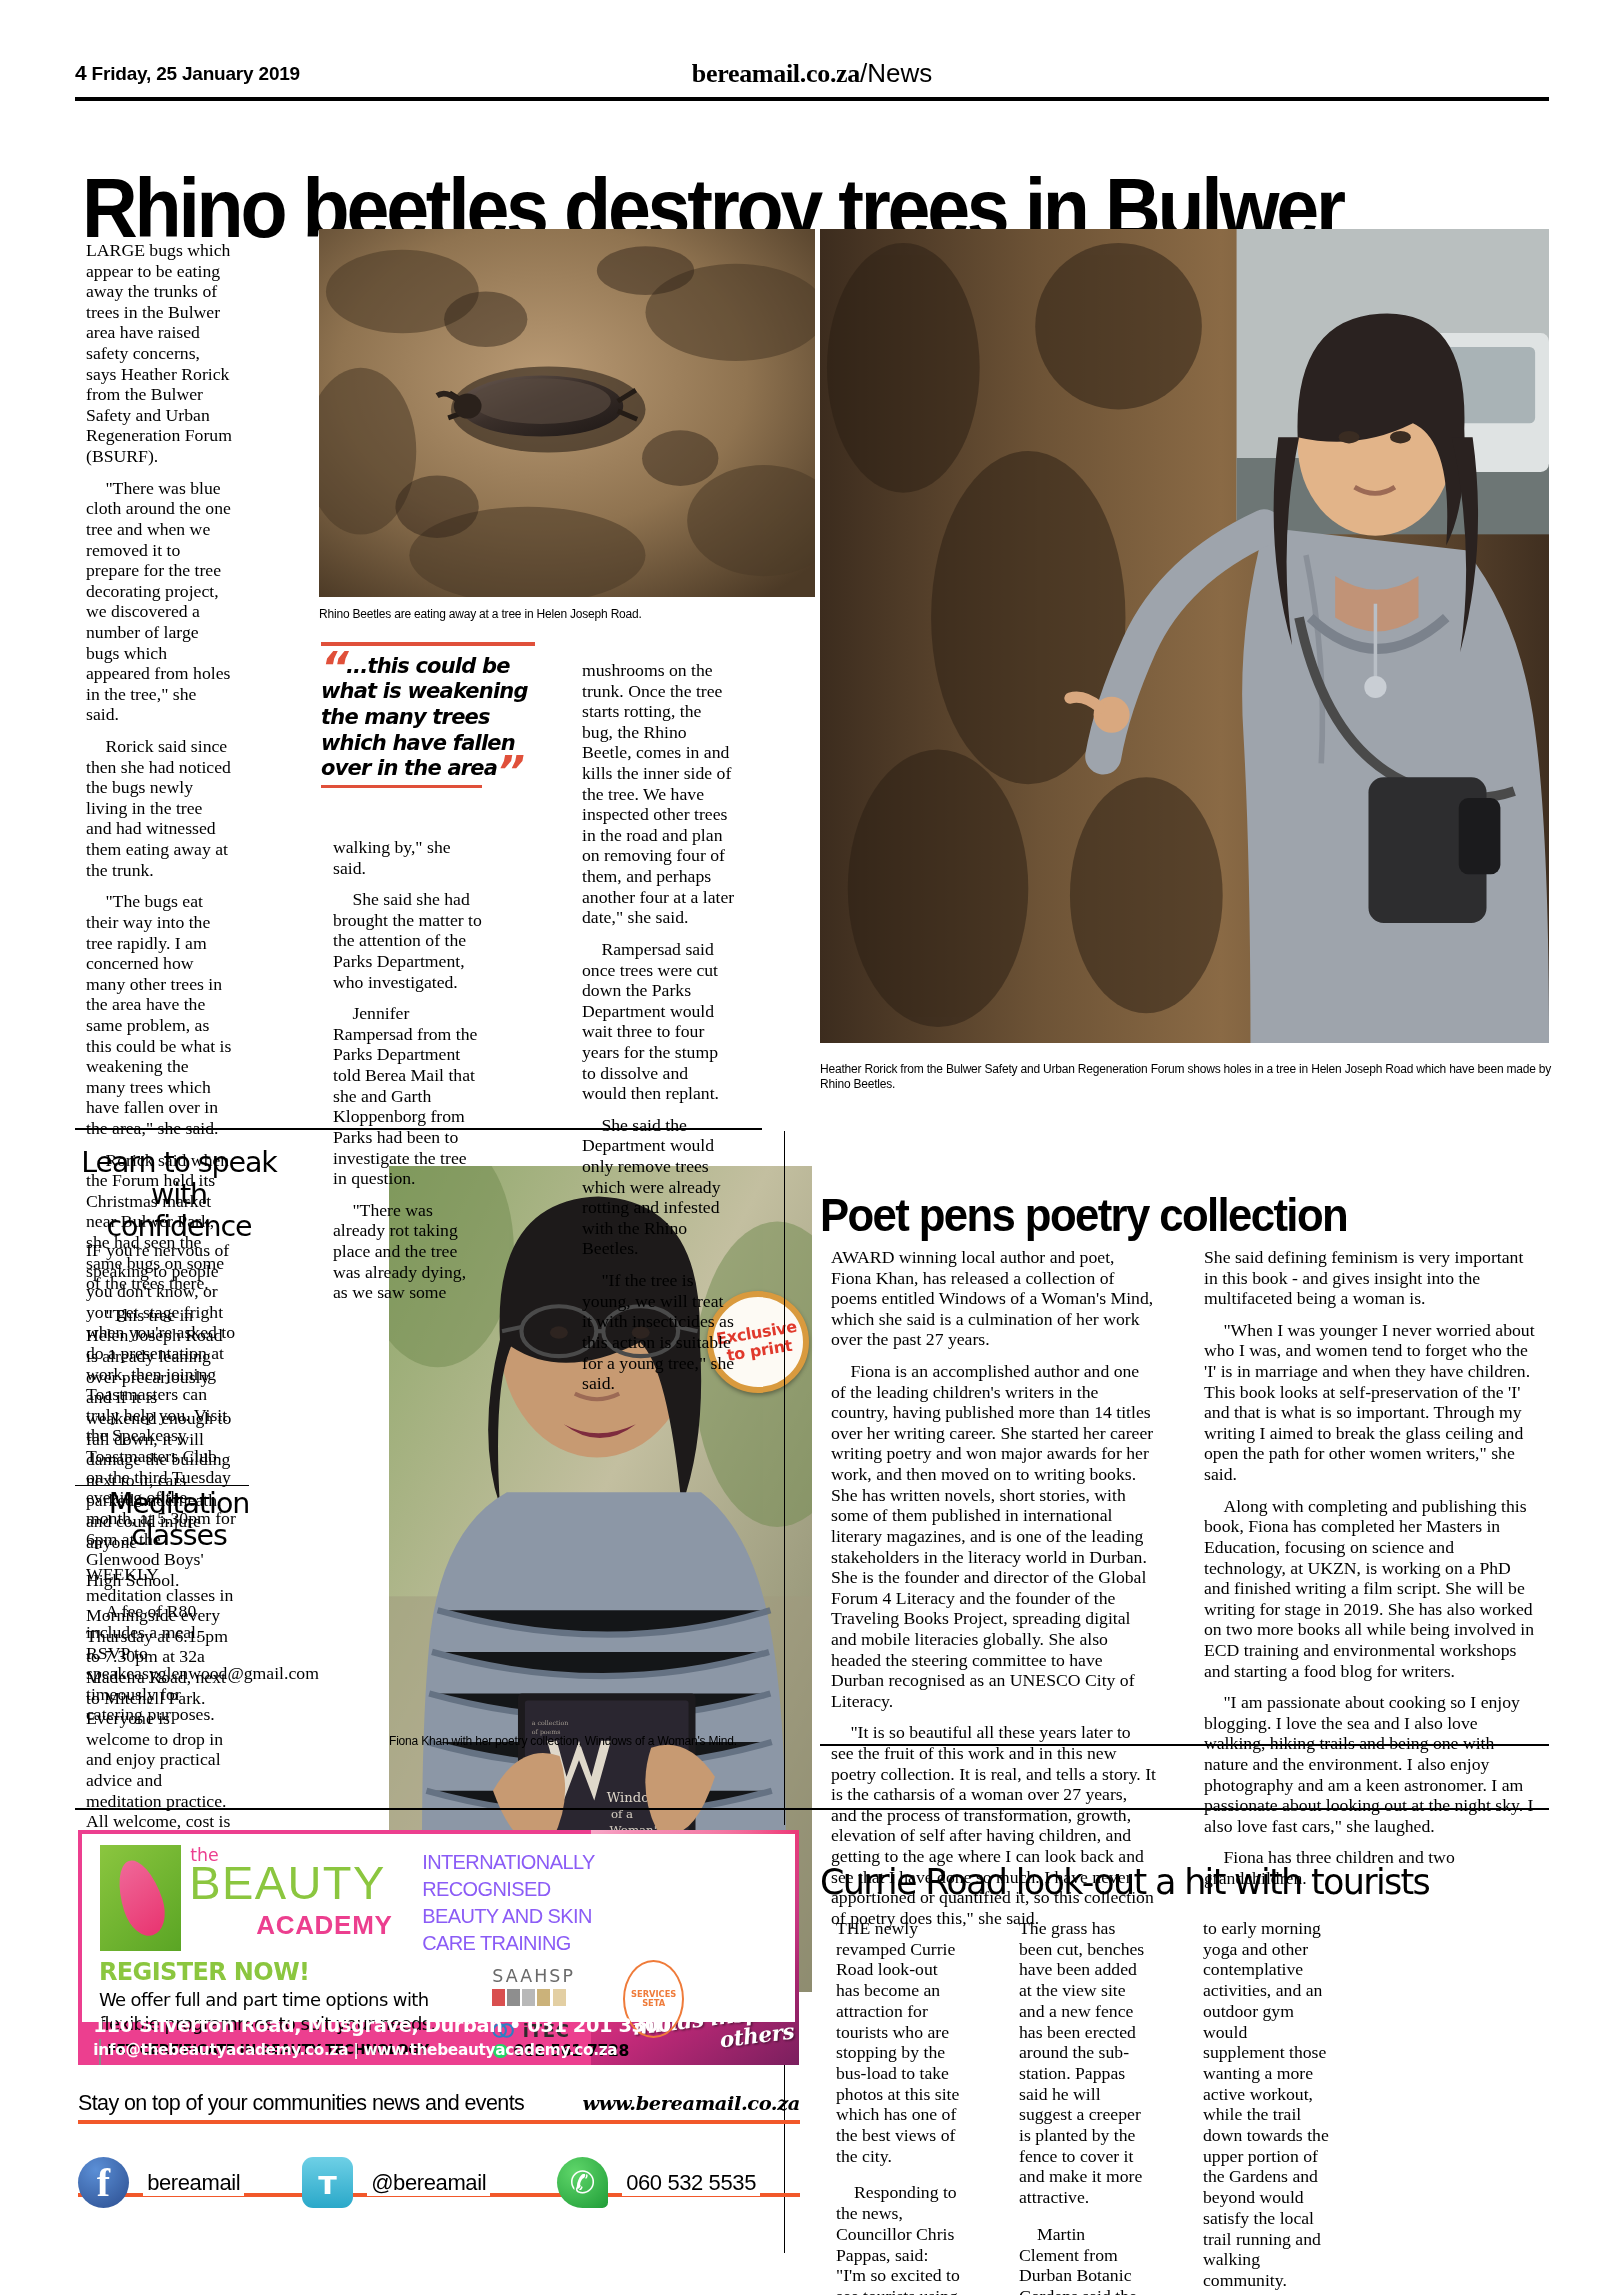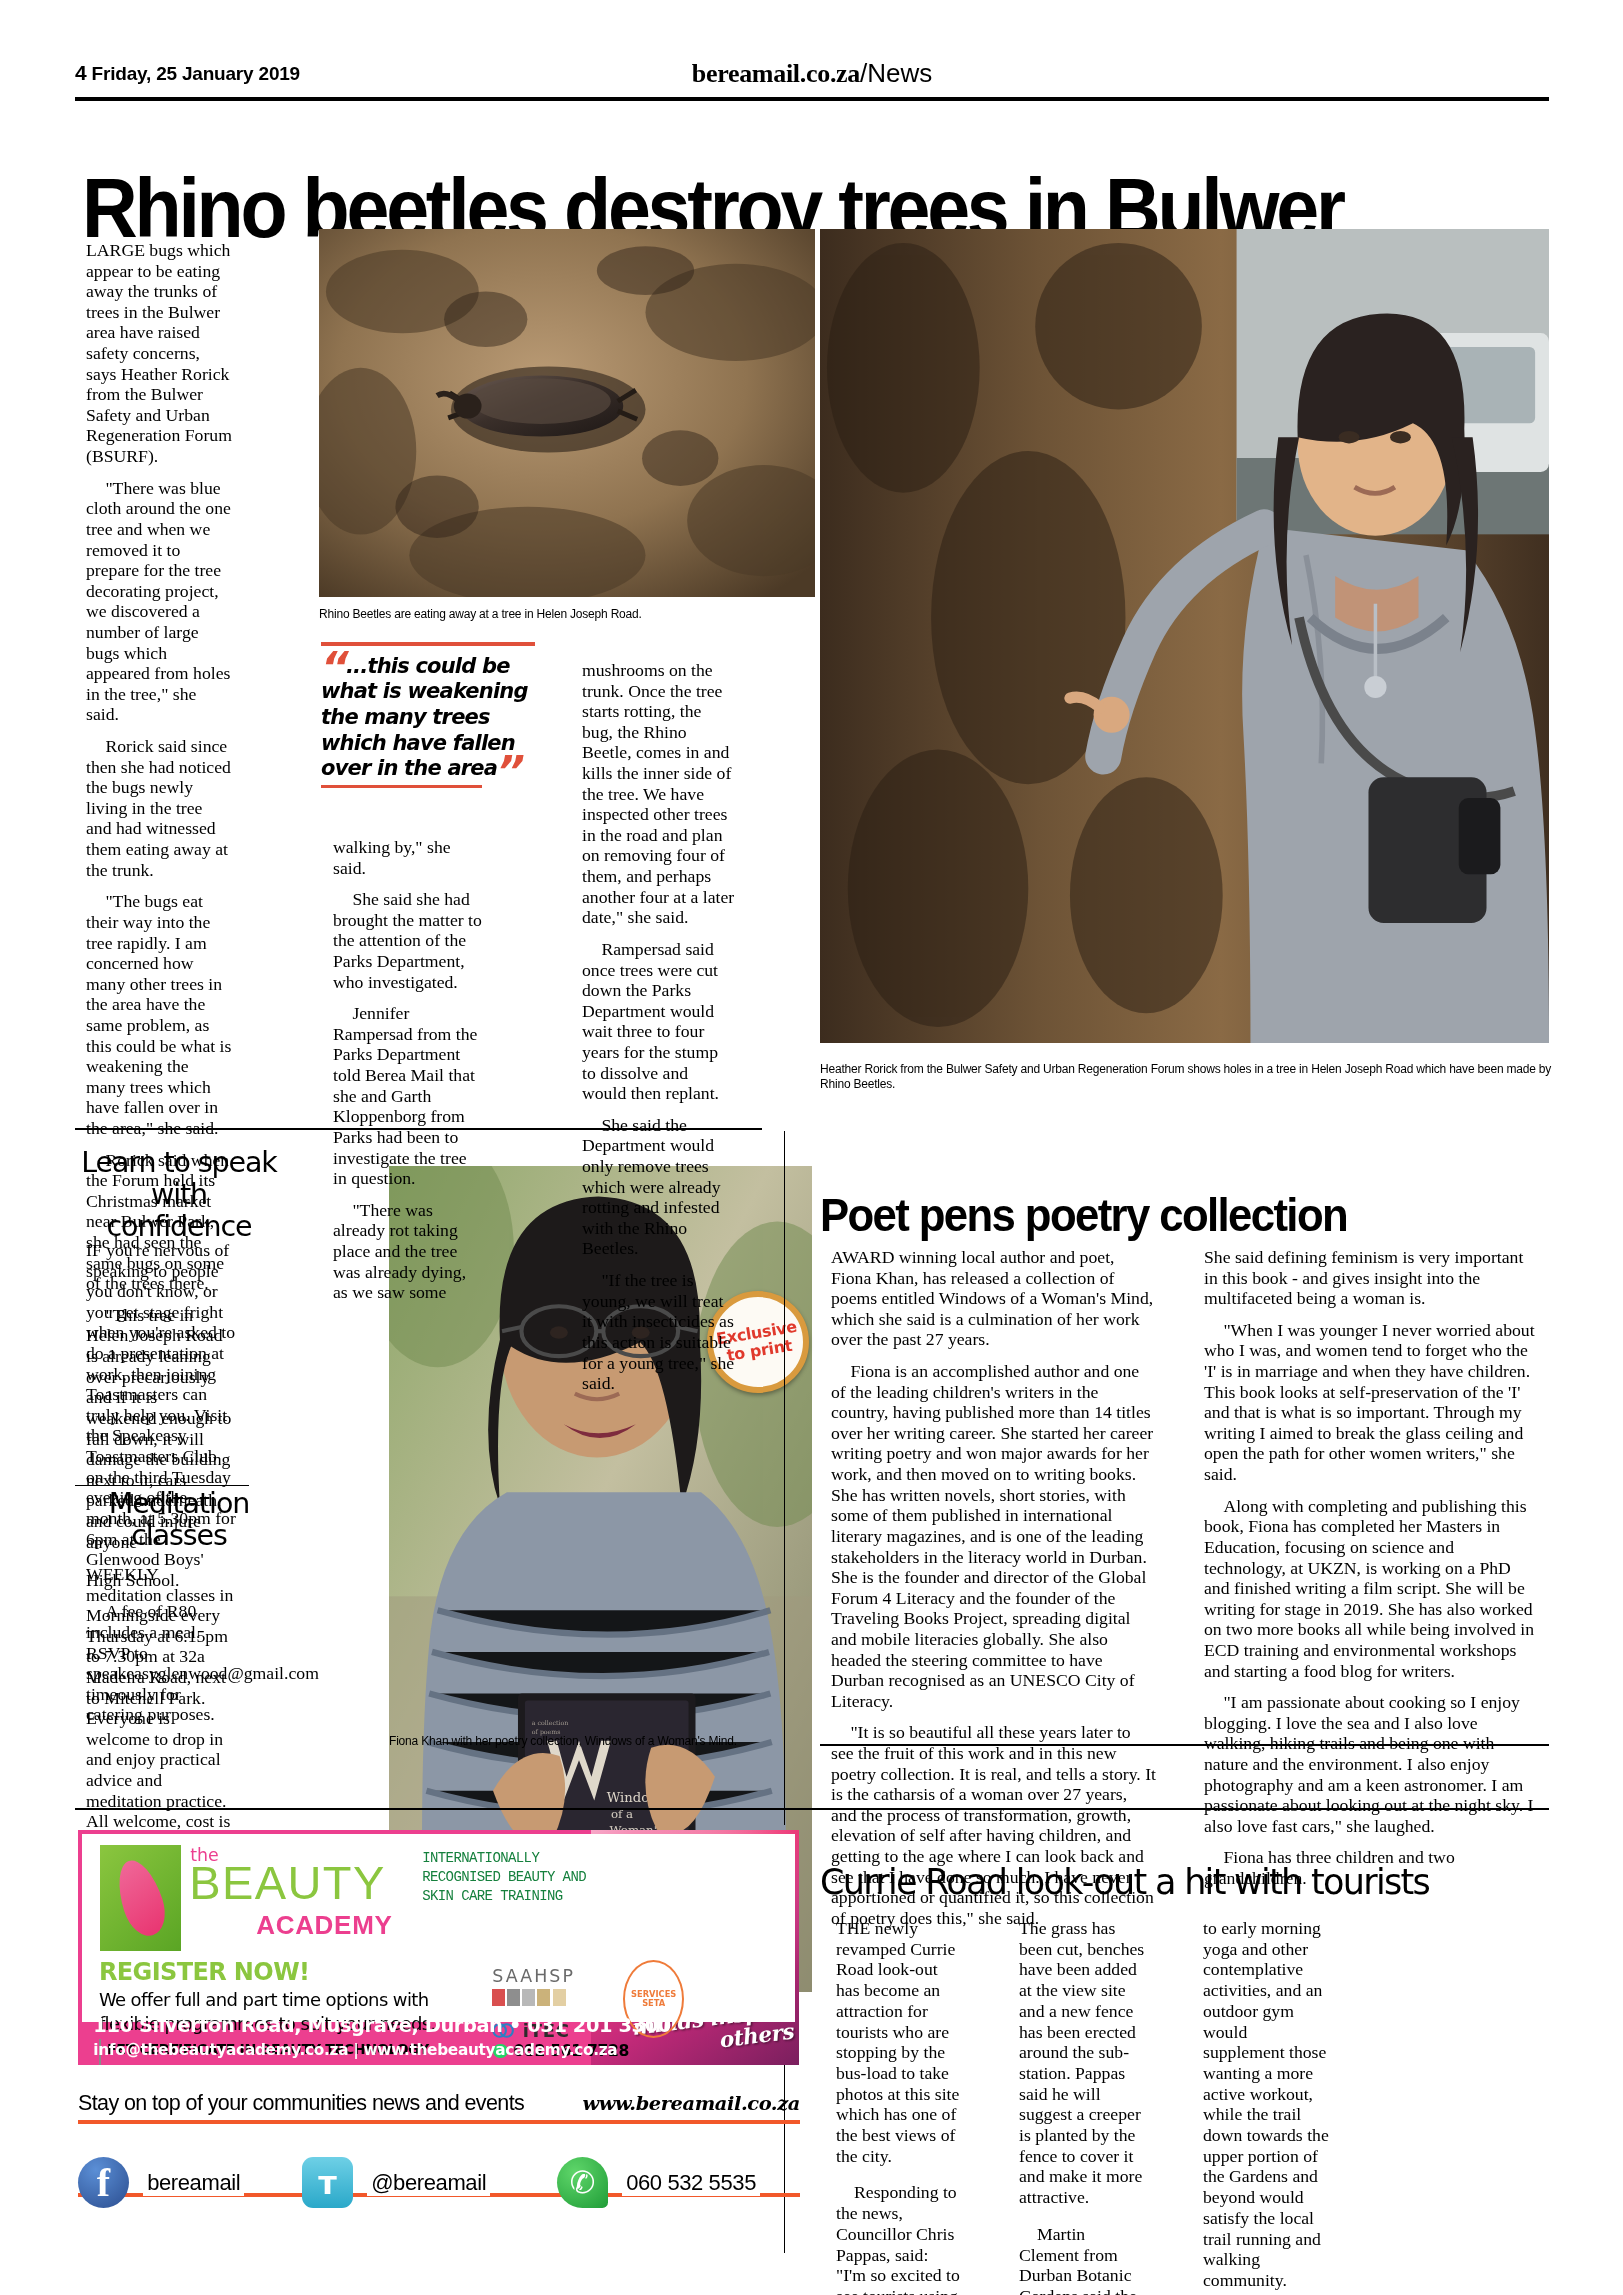--- a/index.html
+++ b/index.html
@@ -101,21 +101,21 @@
   .ad-leaf{position:absolute;left:50%;top:50%;transform:translate(-50%,-50%) rotate(-18deg);
     width:40px;height:78px;border-radius:50% 50% 50% 50%/60% 60% 40% 40%;
     background:linear-gradient(160deg,#f06a9a,#e8336f);}
   .ad-the{position:absolute;left:108px;top:11px;font-family:"DejaVu Sans",sans-serif;
     font-size:17.4px;color:#ec3f8f;font-weight:400;}
   .ad-beauty{position:absolute;left:107px;top:25px;font-family:"Liberation Sans",sans-serif;
     font-size:47px;font-weight:400;color:#8bc63f;letter-spacing:1.4px;line-height:1;}
   .ad-academy{position:absolute;left:174px;top:78px;font-family:"Liberation Sans",sans-serif;
     font-size:26px;font-weight:bold;color:#ec3f8f;letter-spacing:0.7px;line-height:1;}
   .ad-intl{position:absolute;left:340px;top:15.3px;width:174px;
-    font-family:Liberation Mono, monospace;font-size:14px;line-height:1.34;color:#15803d;letter-spacing:-0.6px;}
+    font-family:Liberation Sans, sans-serif;font-size:20px;line-height:1.34;color:#8b5cf6;letter-spacing:-0.6px;}
   .ad-reg{position:absolute;left:16.7px;top:124px;font-family:"DejaVu Sans",sans-serif;
     font-weight:bold;font-size:24px;color:#8bc63f;letter-spacing:-0.6px;}
   .ad-offer{position:absolute;left:16.7px;top:154px;width:354px;
     font-family:"DejaVu Sans",sans-serif;font-size:18px;line-height:1.3;letter-spacing:-0.6px;}
   .ad-bullets{position:absolute;left:16.7px;top:205px;width:375px;}
   .ad-bullets div{font-family:"DejaVu Sans",sans-serif;font-weight:bold;font-size:14.2px;
     letter-spacing:-0.4px;border-left:2.1px solid #8a8a8a;padding:2.8px 0 2.8px 6.2px;line-height:1.1;}
   .ad-accred{position:absolute;left:410px;top:132px;width:146px;
     font-family:"DejaVu Sans",sans-serif;}
   .saahsp{font-size:17.4px;color:#6a6a6a;letter-spacing:2.1px;}

